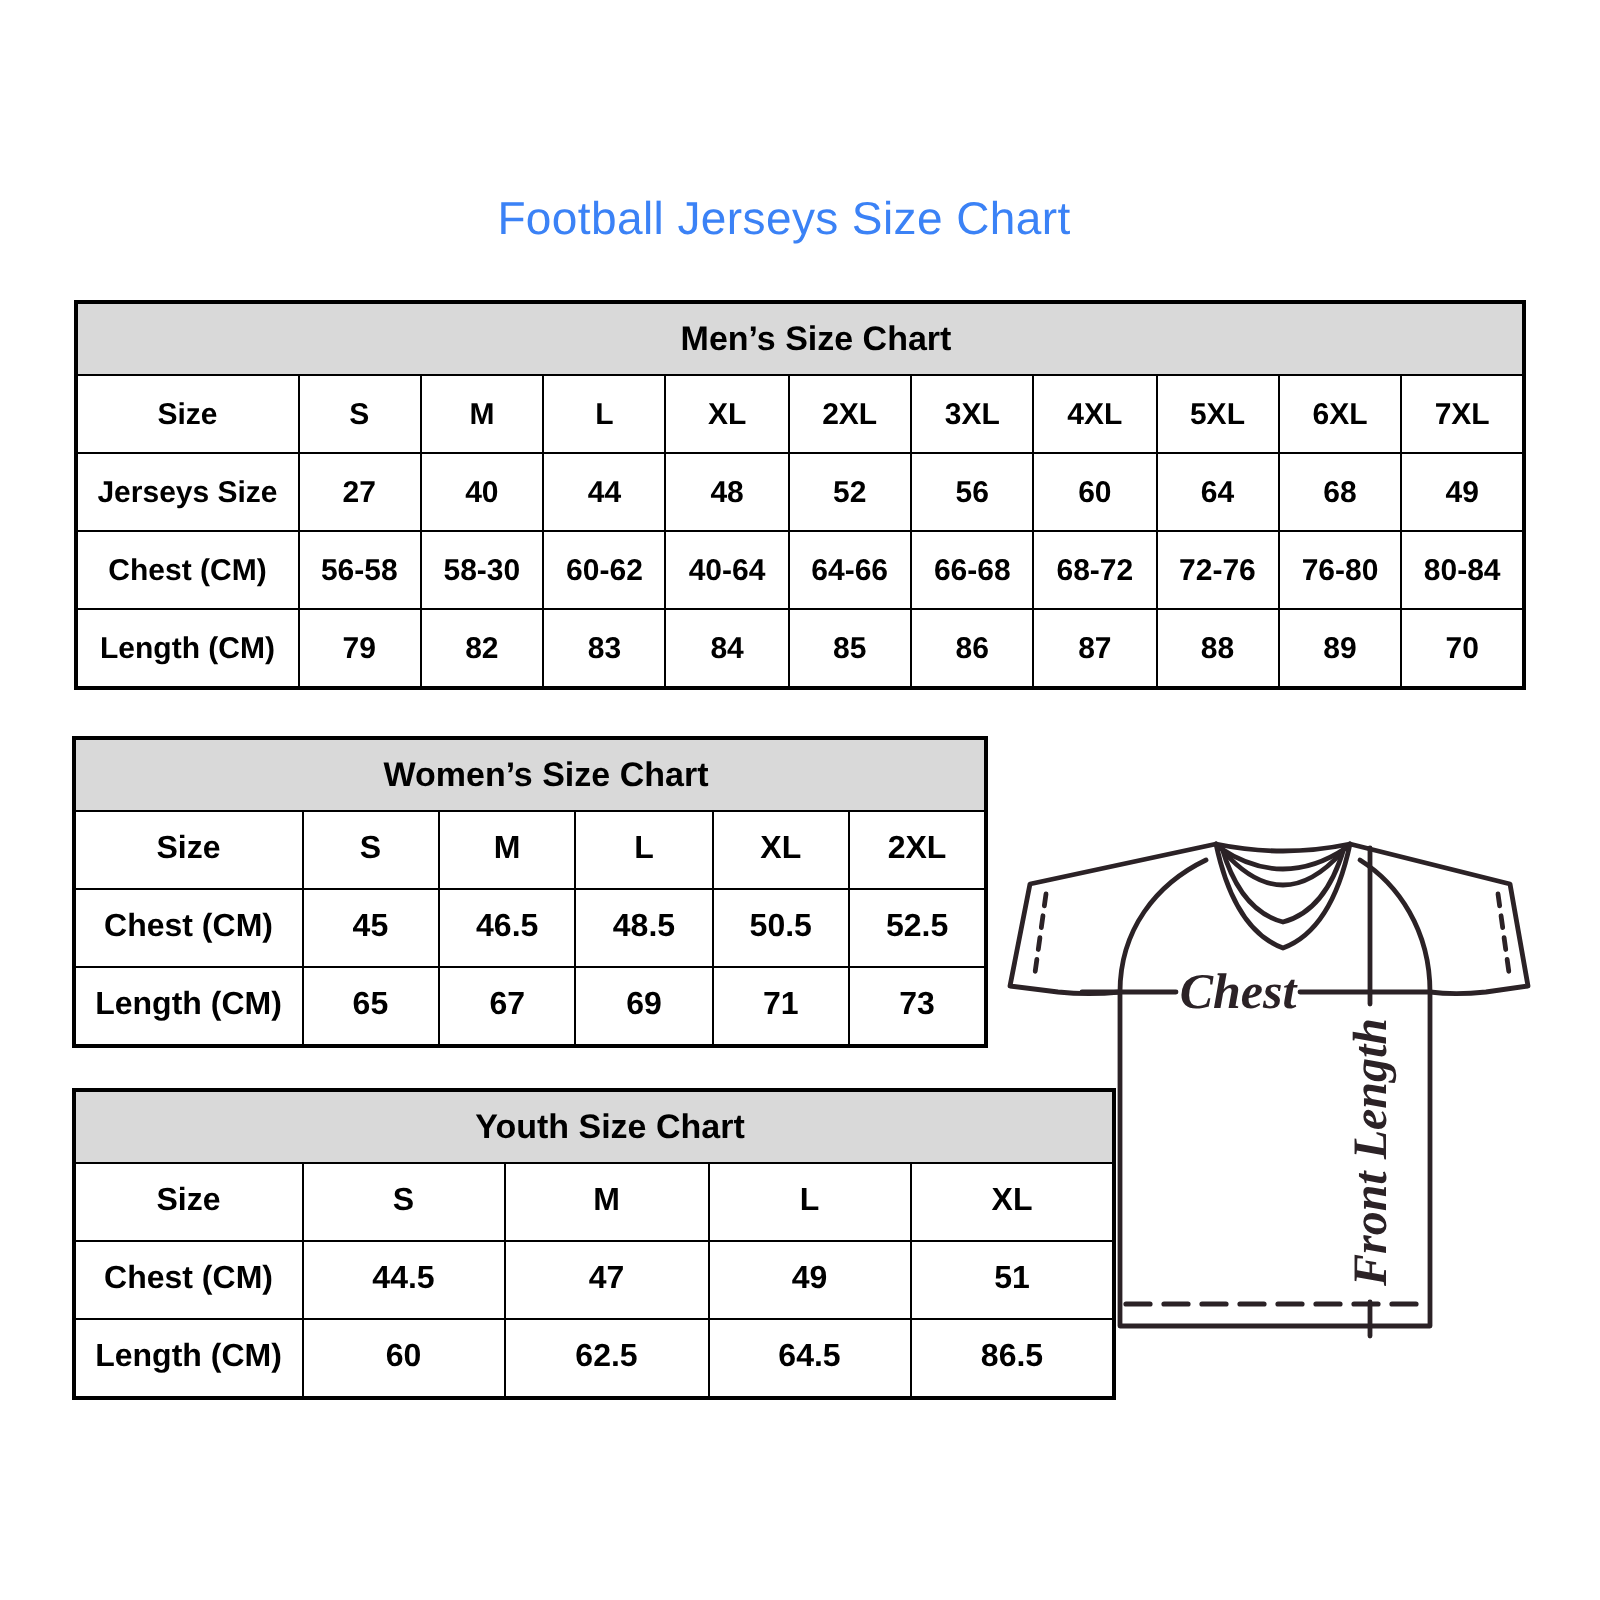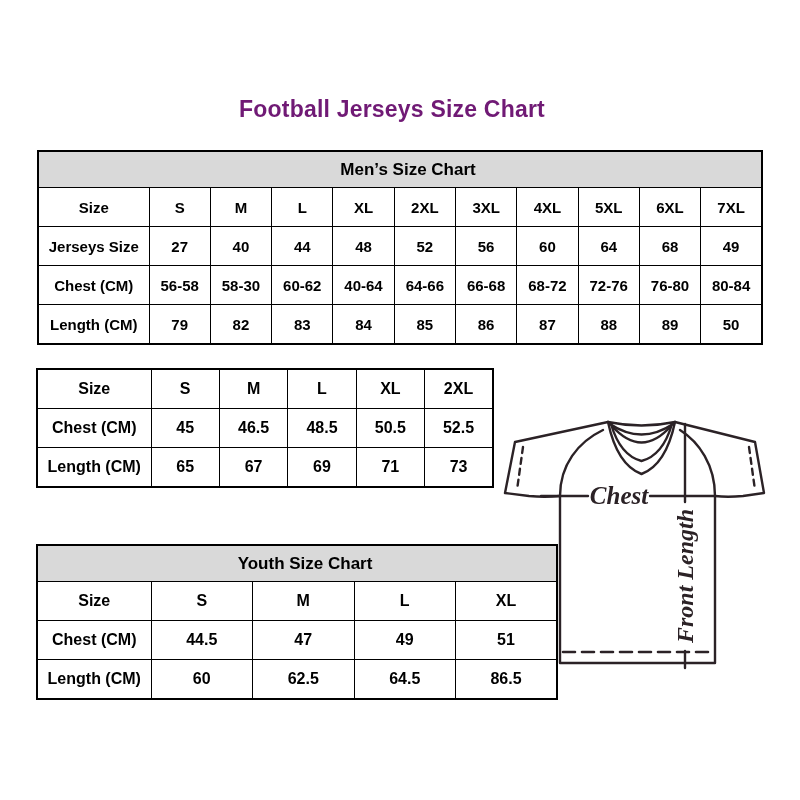--- a/index.html
+++ b/index.html
@@ -1,21 +1,21 @@
 <!DOCTYPE html>
 <html><head>
 <meta charset="utf-8">
 <style>
   html,body{margin:0;padding:0;background:#ffffff;}
   body{width:800px;height:800px;position:relative;font-family:"Liberation Sans",sans-serif;}
   .canvas{position:absolute;left:0;top:0;width:800px;height:800px;background:#ffffff;overflow:hidden;}
 
   .page-title{
     position:absolute;left:0;top:96px;width:784px;margin:0;
-    text-align:center;font-size:23px;font-weight:bold;color:#701a75;
+    text-align:center;font-size:23px;font-weight:normal;color:#3b82f6;
     letter-spacing:0.2px;
   }
 
   .tbl{position:absolute;}
   .tbl table{border-collapse:collapse;table-layout:fixed;border:2px solid #000;background:#fff;}
   .tbl td{
     border:1.5px solid #000;text-align:center;vertical-align:middle;
     font-weight:bold;color:#000;padding:0;overflow:hidden;white-space:nowrap;
   }
   .tbl td.ttl{height:35px;background:#d9d9d9;font-size:17px;padding-left:16px;}
@@ -108,37 +108,40 @@
             <td class="lbl">Length (CM)</td>
             <td class="val">79</td>
             <td class="val">82</td>
             <td class="val">83</td>
             <td class="val">84</td>
             <td class="val">85</td>
             <td class="val">86</td>
             <td class="val">87</td>
             <td class="val">88</td>
             <td class="val">89</td>
-            <td class="val">50</td>
+            <td class="val">70</td>
           </tr>
         </tbody>
       </table>
     </div>
   <div class="tbl womens">
       <table>
         <colgroup>
           <col class="label-col">
           <col>
           <col>
           <col>
           <col>
           <col>
         </colgroup>
         <tbody>
           <tr>
+            <td colspan="6" class="ttl">Women’s Size Chart</td>
+          </tr>
+          <tr>
             <td class="hdr">Size</td>
             <td class="hdr">S</td>
             <td class="hdr">M</td>
             <td class="hdr">L</td>
             <td class="hdr">XL</td>
             <td class="hdr">2XL</td>
           </tr>
           <tr>
             <td class="lbl">Chest (CM)</td>
             <td class="val">45</td>

